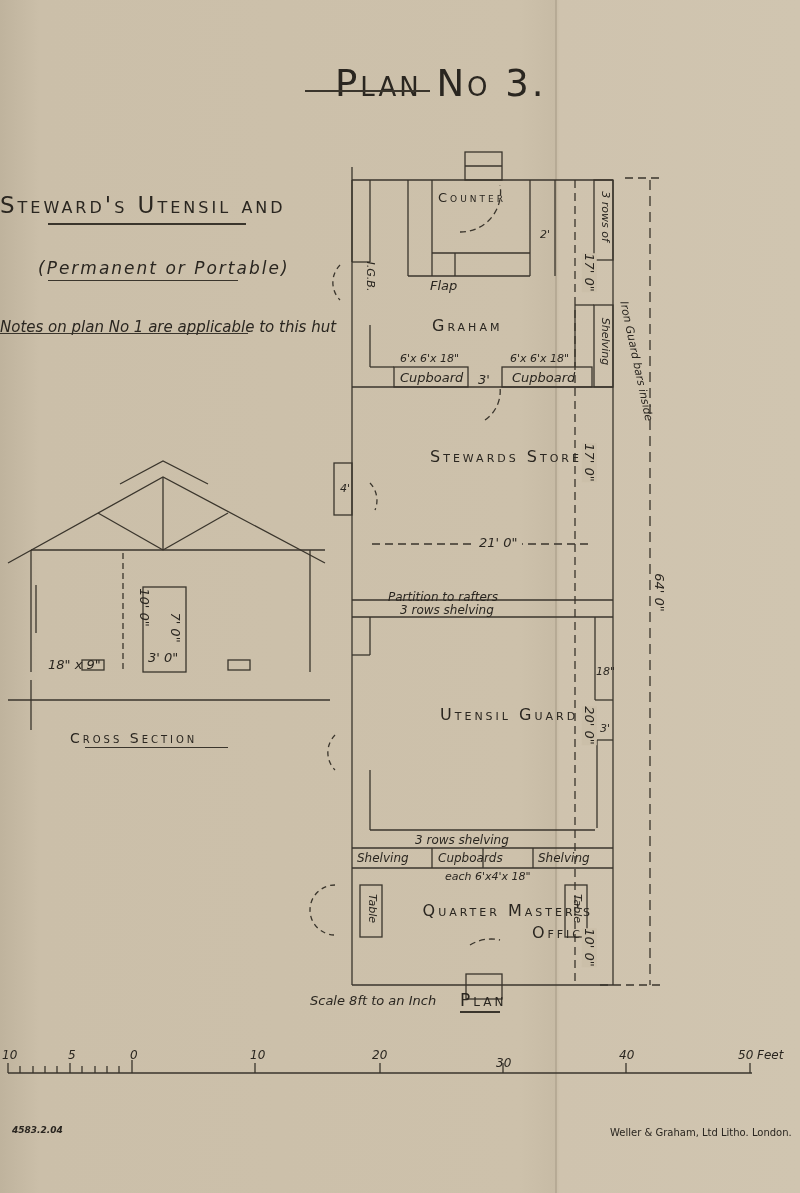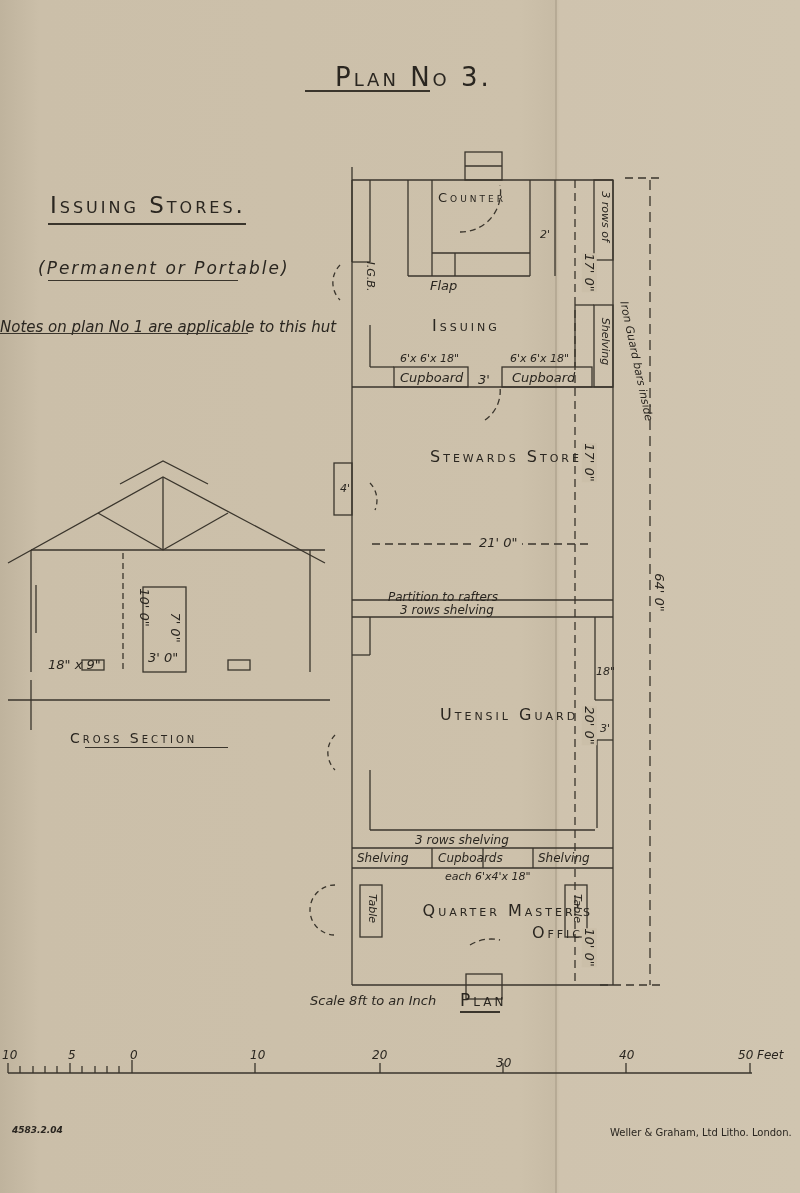--- a/index.html
+++ b/index.html
@@ -2,21 +2,21 @@
 <html><head>
 <meta charset="utf-8">
 <style>
   html,body{margin:0;padding:0;}
   body{width:800px;height:1193px;background:#c9bca6;position:relative;overflow:hidden;
        font-family:"DejaVu Sans",sans-serif;color:#2a2620;}
   .paper{position:absolute;left:0;top:0;width:800px;height:1193px;
          background:linear-gradient(90deg,#bfb39d 0,#cbbfa9 40px,#cdc1ab 520px,#c7bba5 555px,#cfc3ae 560px,#d0c5b0 800px);}
   .fold{position:absolute;left:555px;top:0;width:2px;height:1193px;background:rgba(150,138,118,.35);}
   .abs{position:absolute;}
-  .t-plan{left:335px;top:62px;font-size:26px;letter-spacing:3px;font-variant:small-caps;}
+  .t-plan{left:335px;top:62px;font-size:37px;letter-spacing:3px;font-variant:small-caps;}
   .u1{position:absolute;height:2px;background:#3a352c;}
   .t-title{left:0;top:138px;font-size:23px;line-height:27px;letter-spacing:3px;font-variant:small-caps;white-space:pre;}
   .t-sub{left:38px;top:258px;font-size:17px;font-style:italic;letter-spacing:2px;}
   .t-note{left:0;top:312px;font-size:15px;font-style:italic;margin-top:6px;}
   .label{font-size:16px;letter-spacing:3px;font-variant:small-caps;}
   .ital{font-style:italic;font-size:13px;}
   .small{font-size:11px;}
   svg{position:absolute;left:0;top:0;}
   .cs{left:70px;top:730px;font-size:14px;letter-spacing:3px;font-variant:small-caps;}
   .scaletxt{left:310px;top:993px;font-size:13px;font-style:italic;}
@@ -27,21 +27,21 @@
 </head>
 <body>
 
 <div class="paper"></div>
 <div class="fold"></div>
 
 <div class="abs t-plan">Plan No 3.</div>
 <div class="u1" style="left:305px;top:90px;width:125px;"></div>
 
 <div class="abs t-title">
-  <div style="padding-left:50px">Issuing Stores.</div>
+  <div>Steward's Utensil and</div>
 </div>
 <div class="u1" style="left:48px;top:223px;width:198px;"></div>
 
 <div class="abs t-sub">(Permanent or Portable)</div>
 <div class="u1" style="left:48px;top:280px;width:190px;height:1px"></div>
 <div class="abs t-note">Notes on plan No 1 are applicable to this hut</div>
 <div class="u1" style="left:0;top:333px;width:248px;height:1px"></div>
 
 <svg width="800" height="1193" stroke="#3a352c" fill="none" stroke-width="1.3">
 
@@ -157,21 +157,21 @@
 <div class="abs ital" style="left:125px;top:600px;transform:rotate(90deg);">10' 0"</div>
 <div class="abs ital" style="left:160px;top:620px;transform:rotate(90deg);">7' 0"</div>
 <div class="abs ital" style="left:148px;top:650px;">3' 0"</div>
 <div class="abs ital" style="left:48px;top:657px;">18" x 9"</div>
 <div class="abs cs">Cross Section</div>
 <div class="u1" style="left:85px;top:747px;width:143px;height:1px"></div>
 
 <div class="abs label" style="left:438px;top:190px;font-size:13px;">Counter</div>
 <div class="abs ital" style="left:430px;top:278px;">Flap</div>
 <div class="abs ital small" style="left:356px;top:270px;transform:rotate(90deg);">I.G.B.</div>
-<div class="abs label" style="left:432px;top:316px;">Issuing</div>
+<div class="abs label" style="left:432px;top:316px;">Graham</div>
 <div class="abs ital small" style="left:400px;top:352px;">6'x 6'x 18"</div>
 <div class="abs ital small" style="left:510px;top:352px;">6'x 6'x 18"</div>
 <div class="abs ital" style="left:400px;top:370px;">Cupboard</div>
 <div class="abs ital" style="left:478px;top:372px;">3'</div>
 <div class="abs ital" style="left:512px;top:370px;">Cupboard</div>
 <div class="abs ital small" style="left:540px;top:228px;">2'</div>
 <div class="abs ital small" style="left:580px;top:210px;transform:rotate(90deg);white-space:nowrap;">3 rows of</div>
 <div class="abs ital small" style="left:582px;top:335px;transform:rotate(90deg);">Shelving</div>
 <div class="abs ital small" style="left:570px;top:300px;transform:rotate(78deg);white-space:nowrap;transform-origin:0 0;margin-left:60px;">Iron Guard bars inside</div>
 

